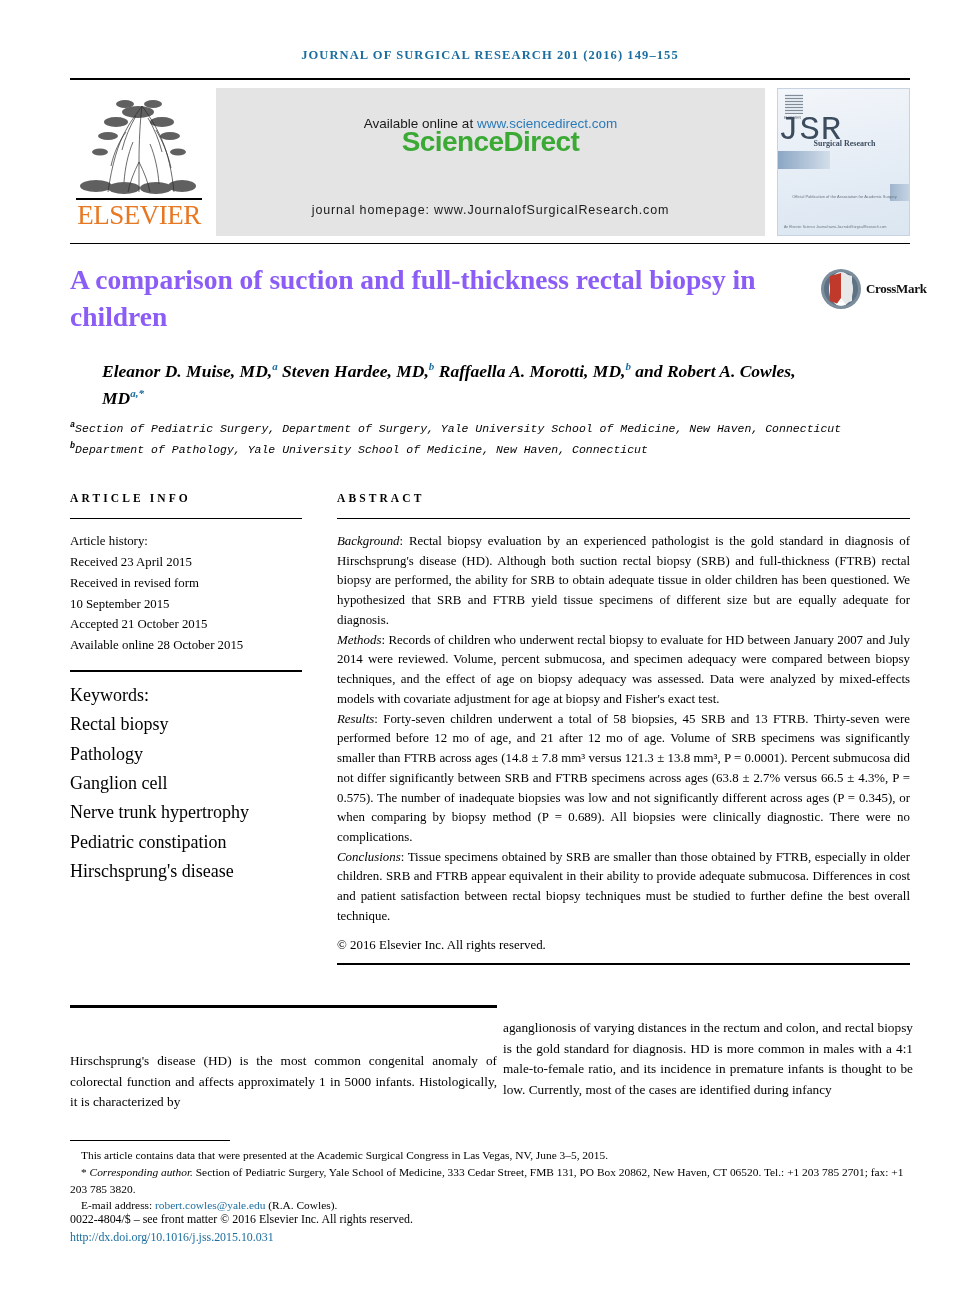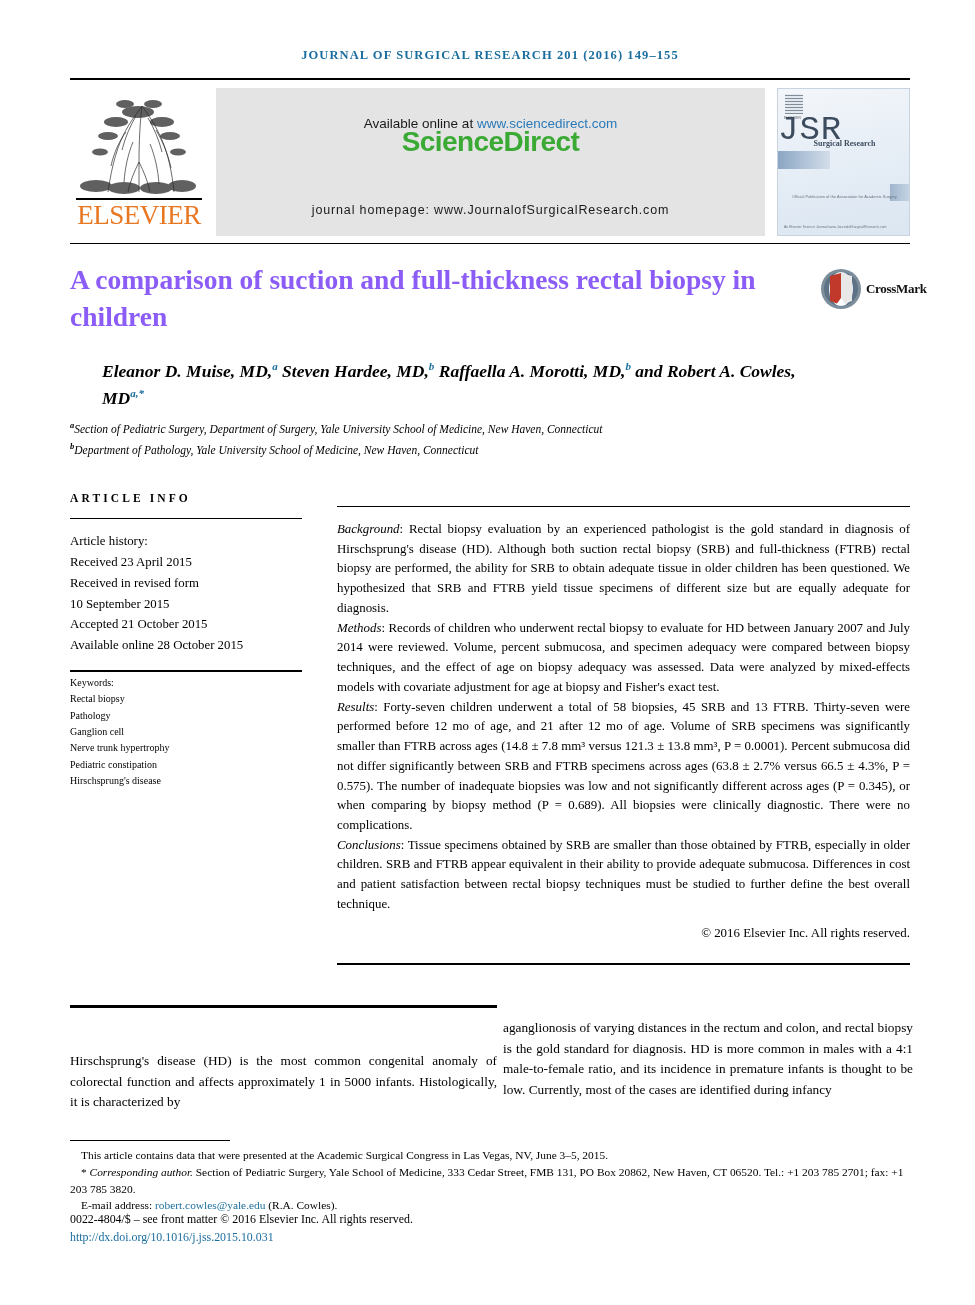--- a/index.html
+++ b/index.html
@@ -252,21 +252,21 @@
   }
   .authors sup {
     font-size: 11px;
     color: #1a6d9e;
     font-style: italic;
   }
   .affiliations {
     position: absolute;
     left: 70px; top: 418px;
     width: 820px;
-    font-family: Liberation Serif, serif;
+    font-family: Liberation Mono, monospace;
     font-style: italic;
     font-size: 11.5px;
     line-height: 1.65;
     color: #000;
   }
   .affiliations sup { font-size: 8.5px; font-weight: bold; }
 
   
   .col-left {
     position: absolute;
@@ -295,38 +295,37 @@
     font-family: "Liberation Serif", serif;
     font-size: 12.8px;
     line-height: 1.63;
   }
   .hr-thick {
     height: 2px;
     background: #000;
     margin-top: 14px;
   }
   .kw-block {
-    margin-top: 3px;
-    font-family: "Liberation Serif", serif;
-    font-size: 10px;
+    margin-top: 9px;
+    font-family: "Liberation Serif", serif;
+    font-size: 18px;
     line-height: 1.63;
   }
   .abstract-body {
     margin-top: 13px;
     font-family: "Liberation Serif", serif;
     font-size: 12.9px;
     line-height: 1.53;
     text-align: justify;
     color: #000;
   }
   .abstract-body p { margin: 0; }
   .abstract-body i { font-style: italic; }
   .copyright {
     margin-top: 9px;
-    text-align: right;
     font-family: "Liberation Serif", serif;
     font-size: 12.9px;
   }
   .abs-rule {
     position: absolute;
     left: 337px; top: 963px;
     width: 573px;
     height: 2px;
     background: #000;
   }
@@ -509,20 +508,21 @@
       <div>Rectal biopsy</div>
       <div>Pathology</div>
       <div>Ganglion cell</div>
       <div>Nerve trunk hypertrophy</div>
       <div>Pediatric constipation</div>
       <div>Hirschsprung's disease</div>
     </div>
   </div>
 
   <div class="col-right">
+    <div class="sec-label">ABSTRACT</div>
     <div class="hr-thin"></div>
     <div class="abstract-body">
       <p><i>Background</i><span>: Rectal biopsy evaluation by an experienced pathologist is the gold standard in diagnosis of Hirschsprung's disease (HD). Although both suction rectal biopsy (SRB) and full-thickness (FTRB) rectal biopsy are performed, the ability for SRB to obtain adequate tissue in older children has been questioned. We hypothesized that SRB and FTRB yield tissue specimens of different size but are equally adequate for diagnosis.</span></p>
       <p><i>Methods</i><span>: Records of children who underwent rectal biopsy to evaluate for HD between January 2007 and July 2014 were reviewed. Volume, percent submucosa, and specimen adequacy were compared between biopsy techniques, and the effect of age on biopsy adequacy was assessed. Data were analyzed by mixed-effects models with covariate adjustment for age at biopsy and Fisher's exact test.</span></p>
       <p><i>Results</i><span>: Forty-seven children underwent a total of 58 biopsies, 45 SRB and 13 FTRB. Thirty-seven were performed before 12 mo of age, and 21 after 12 mo of age. Volume of SRB specimens was significantly smaller than FTRB across ages (14.8 ± 7.8 mm³ versus 121.3 ± 13.8 mm³, P = 0.0001). Percent submucosa did not differ significantly between SRB and FTRB specimens across ages (63.8 ± 2.7% versus 66.5 ± 4.3%, P = 0.575). The number of inadequate biopsies was low and not significantly different across ages (P = 0.345), or when comparing by biopsy method (P = 0.689). All biopsies were clinically diagnostic. There were no complications.</span></p>
       <p><i>Conclusions</i><span>: Tissue specimens obtained by SRB are smaller than those obtained by FTRB, especially in older children. SRB and FTRB appear equivalent in their ability to provide adequate submucosa. Differences in cost and patient satisfaction between rectal biopsy techniques must be studied to further define the best overall technique.</span></p>
       <div class="copyright">© 2016 Elsevier Inc. All rights reserved.</div>
     </div>
   </div>
   <div class="abs-rule"></div>

